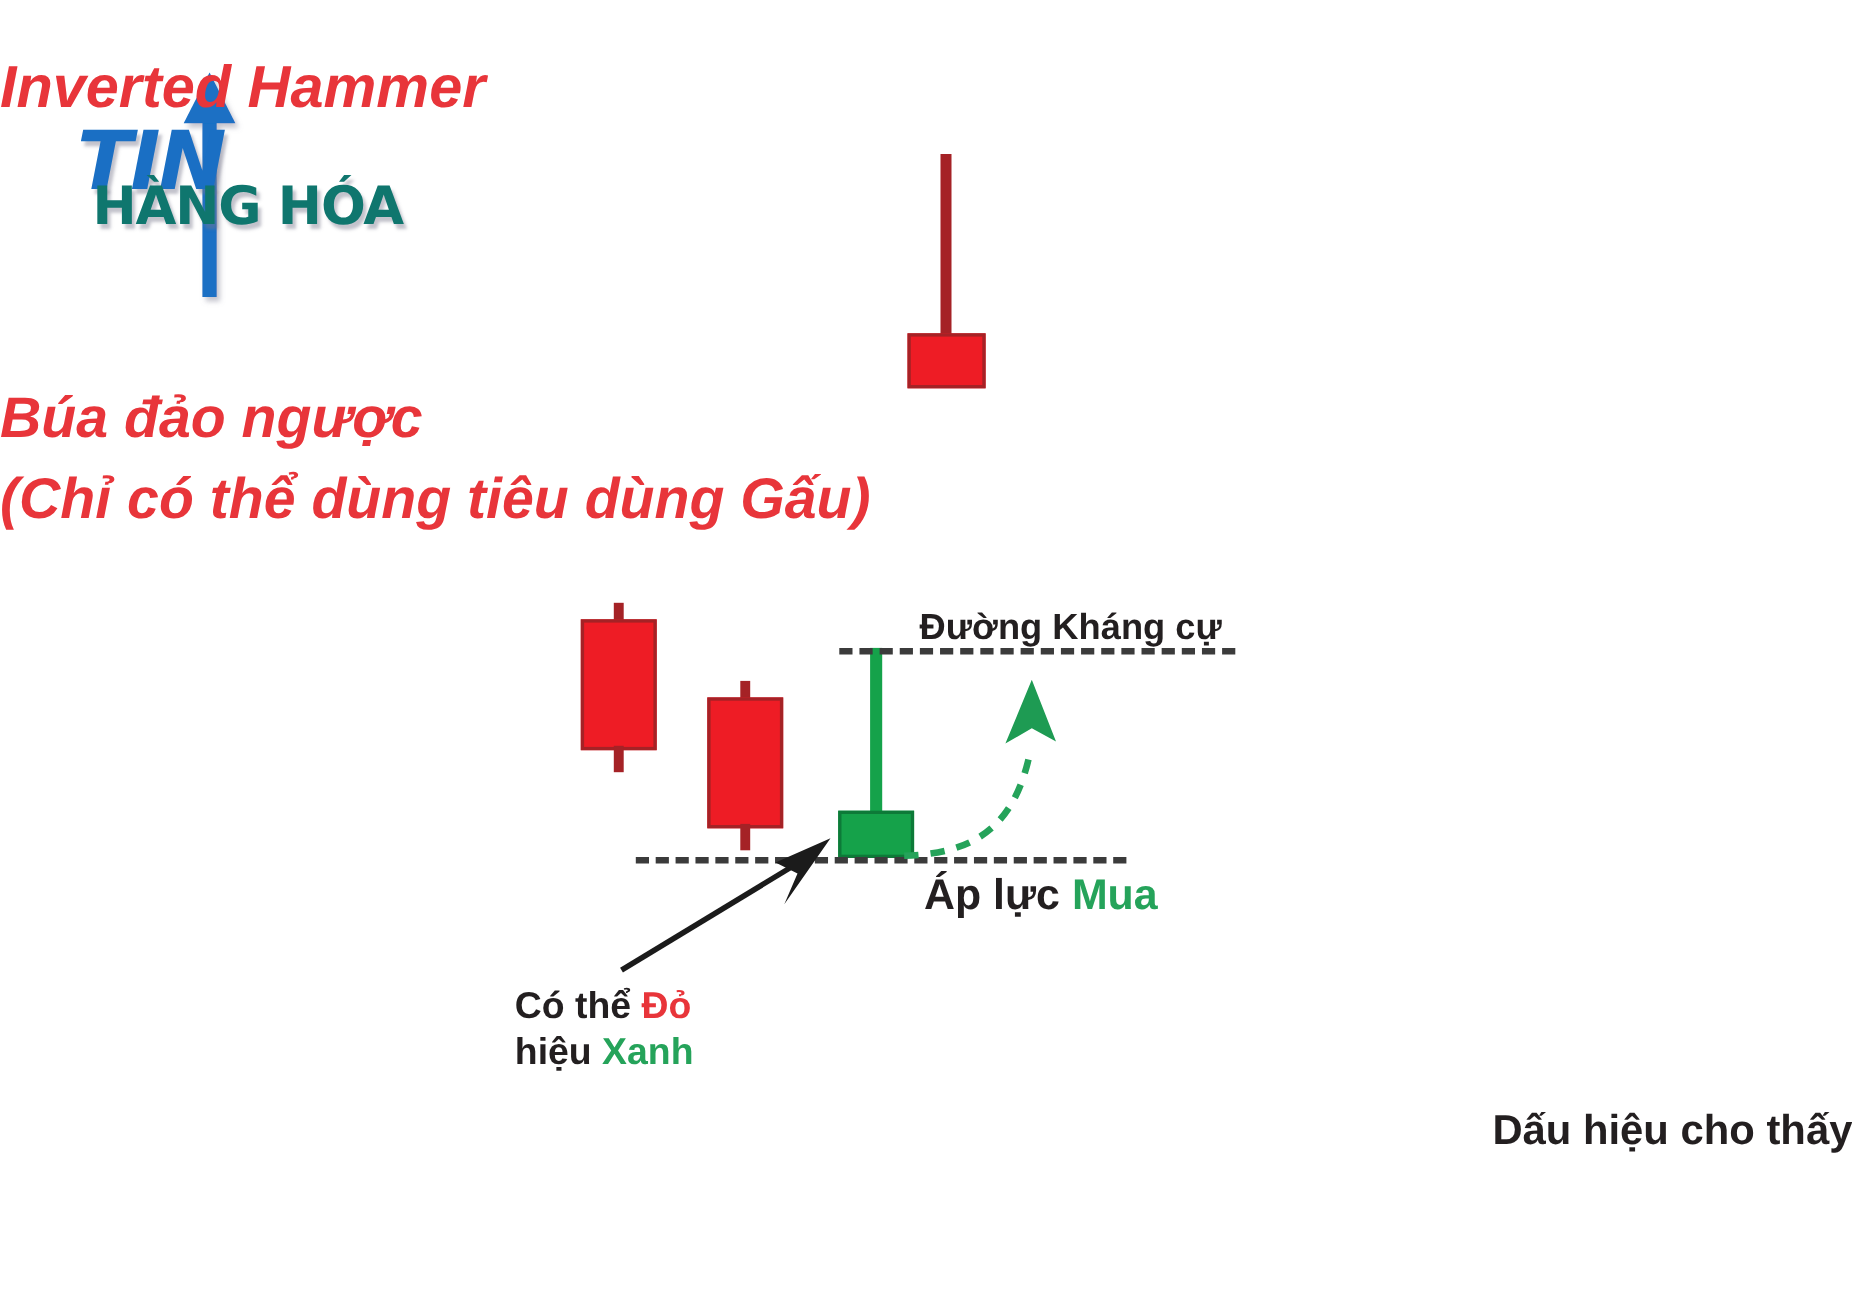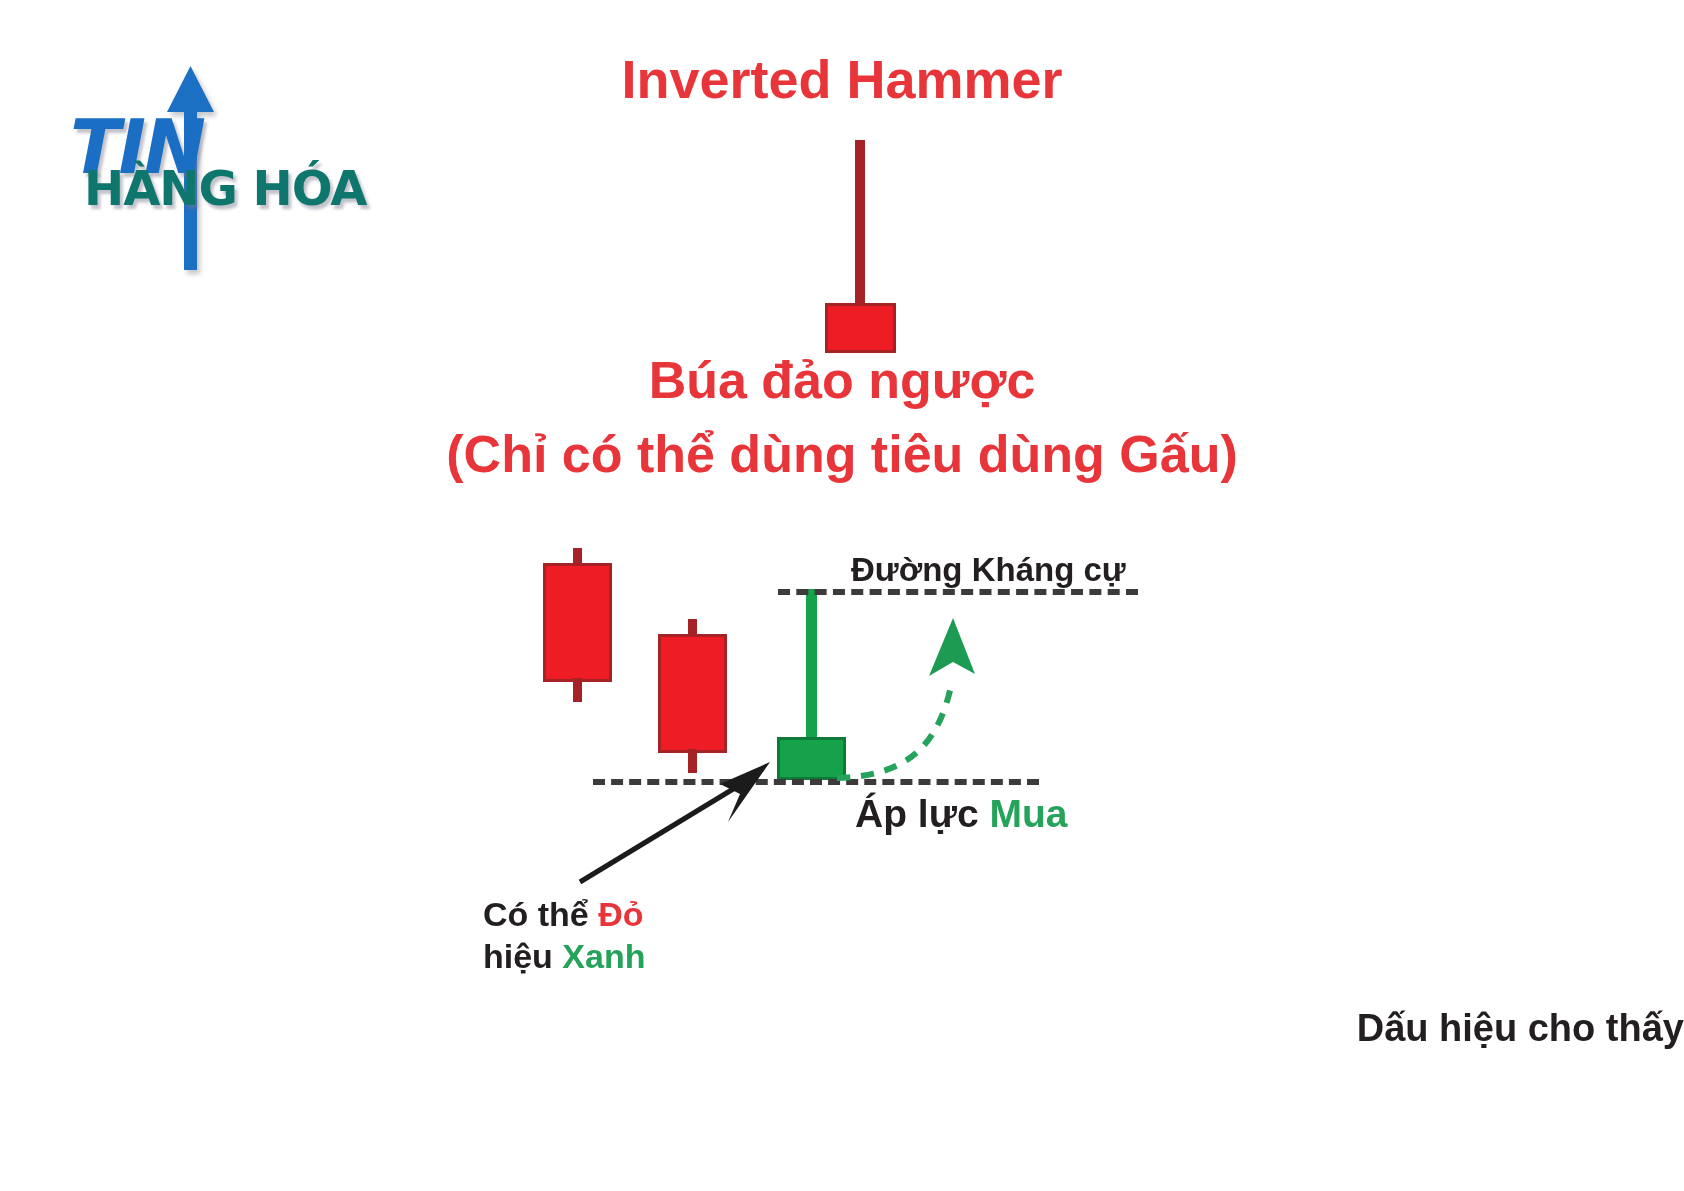--- a/index.html
+++ b/index.html
@@ -24,22 +24,23 @@
     position:absolute;left:22px;top:108px;
     font-size:48px;font-weight:bold;
     color:#0f766e;letter-spacing:-1px;
     text-shadow:3px 4px 3px rgba(120,120,140,.45);
     font-family:"DejaVu Sans",sans-serif;
   }
   .logo-arrow{position:absolute;left:96px;top:14px;}
 
   
   .title-red{
-    color:#e8353a;font-weight:bold;text-align:center;
+    color:#e8353a;font-weight:bold;text-align:left;
     font-family:"Liberation Sans","DejaVu Sans",sans-serif;
+    font-style:italic;
   }
   #main-title{left:0;top:48px;width:1684px;font-size:54px;letter-spacing:0px;}
   #sub-1{left:0;top:350px;width:1684px;font-size:52px;}
   #sub-2{left:0;top:424px;width:1684px;font-size:52px;}
 
   .dark-txt{color:#231f20;font-weight:bold;}
   .green-txt{color:#25a35a;font-weight:bold;}
   .red-txt{color:#e8353a;font-weight:bold;}
 
   #lbl-resistance{left:836px;top:551px;font-size:33px;}
@@ -83,21 +84,21 @@
   <div class="abs title-red" id="main-title">Inverted Hammer</div>
 
   <div class="abs">
     <div class="wick red" style="left:843px;top:140px;width:10px;height:168px;"></div>
     <div class="body red" style="left:813px;top:303px;width:71px;height:50px;"></div>
   </div>
 
   <div class="abs title-red" id="sub-1">Búa đảo ngược</div>
   <div class="abs title-red" id="sub-2">(Chỉ có thể dùng tiêu dùng Gấu)</div>
 
-  <div class="abs" style="left:15px;top:0;width:1392px;height:1191px;">
+  <div class="abs" style="left:0;top:0;width:1392px;height:1191px;">
 
     <div>
       <div class="wick red" style="left:558px;top:548px;width:9px;height:20px;"></div>
       <div class="body red" style="left:528px;top:563px;width:69px;height:119px;"></div>
       <div class="wick red" style="left:558px;top:678px;width:9px;height:24px;"></div>
     </div>
 
     <div>
       <div class="wick red" style="left:673px;top:619px;width:9px;height:20px;"></div>
       <div class="body red" style="left:643px;top:634px;width:69px;height:119px;"></div>

